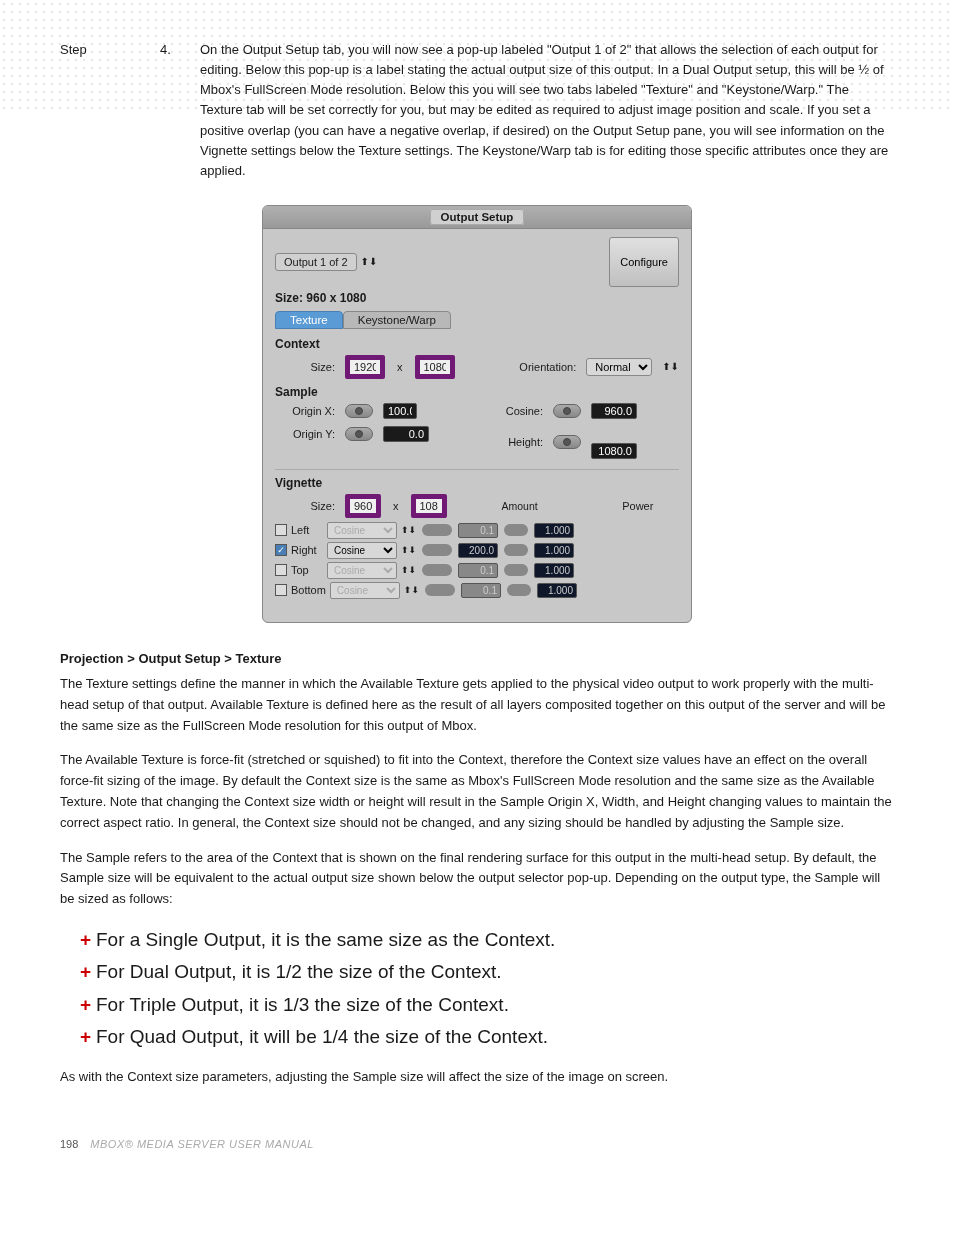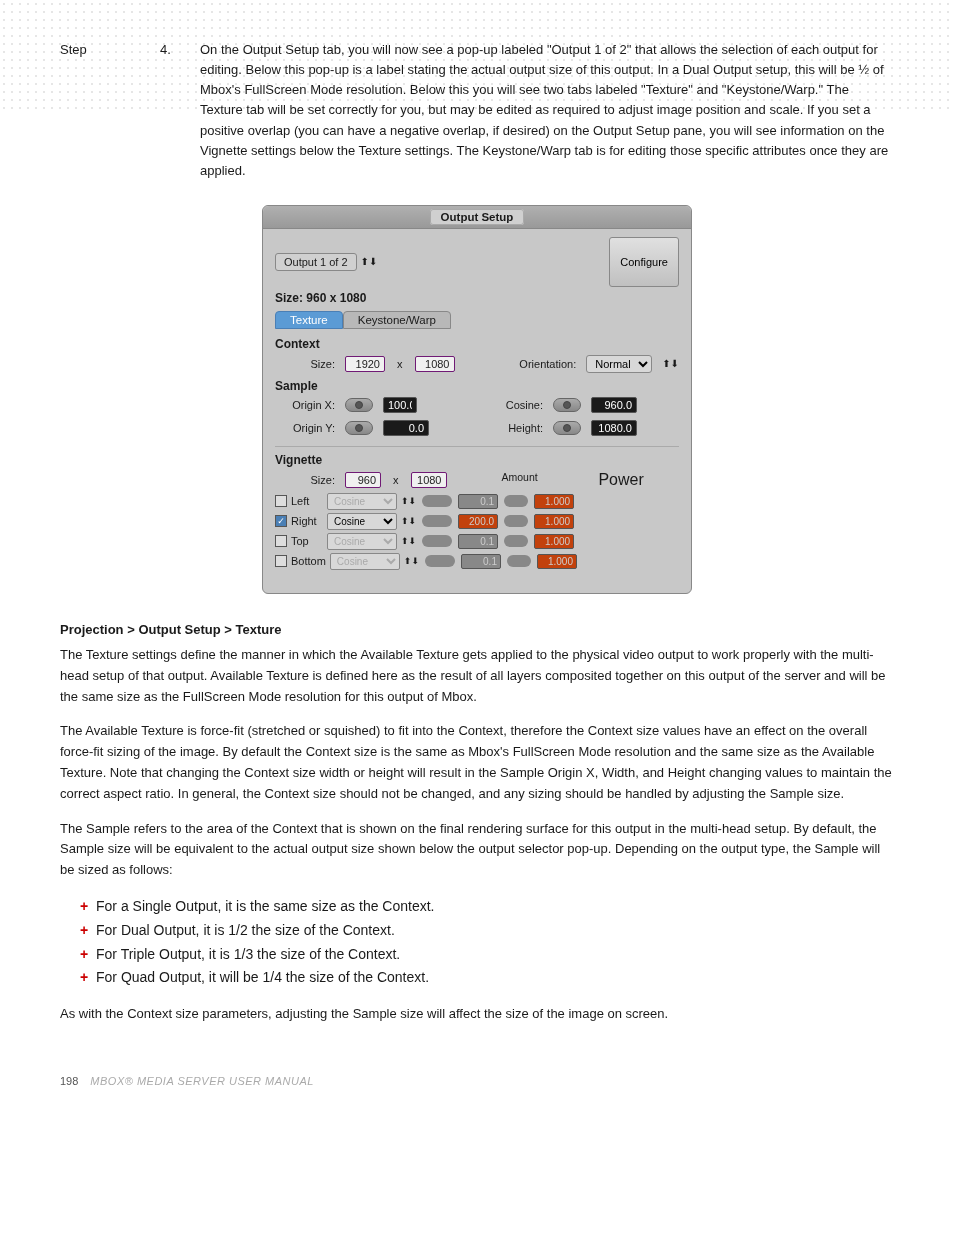--- a/index.html
+++ b/index.html
@@ -159,21 +159,21 @@
       border-radius: 2px;
       padding: 1px 4px;
       font-size: 11px;
       width: 52px;
       text-align: right;
     }
 
     .input-light {
       background: #f0f0f0;
       color: #222;
-      border: 1px solid #701a75;
+      border: 5px solid #701a75;
       border-radius: 2px;
       padding: 1px 4px;
       font-size: 11px;
       width: 52px;
       text-align: right;
     }
 
     .x-label {
       font-size: 11px;
       margin: 0 2px;
@@ -255,24 +255,24 @@
       padding: 1px 2px;
       font-size: 10px;
       width: 70px;
     }
 
     .vignette-select.disabled {
       color: #aaa;
     }
 
     .col-amount { width: 55px; text-align: center; font-size: 10.5px; }
-    .col-power { width: 55px; text-align: left; font-size: 16px; }
+    .col-power { width: 55px; text-align: right; font-size: 11px; }
 
     .vig-input {
-      background: #c2410c;
+      background: #0f172a;
       color: #ccc;
       border: 1px solid #555;
       border-radius: 2px;
       padding: 1px 3px;
       font-size: 10px;
       width: 40px;
       text-align: right;
     }
 
     .vig-input.disabled {
@@ -294,21 +294,21 @@
       margin-bottom: 14px;
     }
 
     
     .bullet-list {
       list-style: none;
       margin: 8px 0 14px 20px;
     }
 
     .bullet-list li {
-      font-size: 14px;
+      font-size: 19px;
       line-height: 1.7;
       position: relative;
       padding-left: 16px;
     }
 
     .bullet-list li::before {
       content: '+';
       position: absolute;
       left: 0;
       color: #cc0000;
@@ -429,21 +429,21 @@
                 <div class="slider-knob">
                     <div class="slider-knob-dot"></div>
                   </div>
                 <input class="input-field" type="text" value="960.0" style="width: 46px;">
               </div>
               <div class="form-row">
                 <span class="form-label">Height:</span>
                 <div class="slider-knob">
                     <div class="slider-knob-dot"></div>
                   </div>
-                <input class="input-field" type="text" value="1080.0" style="width: 46px;">
+                <input class="input-field" type="text" value="1080.0" style="width: 46px; margin-top: 17px;">
               </div>
             </div>
           </div>
 
           <hr class="dialog-divider">
 
           <div class="section-title">Vignette</div>
           <div class="form-row">
             <span class="form-label">Size:</span>
             <input class="input-light" type="text" value="960" style="width: 36px;">

